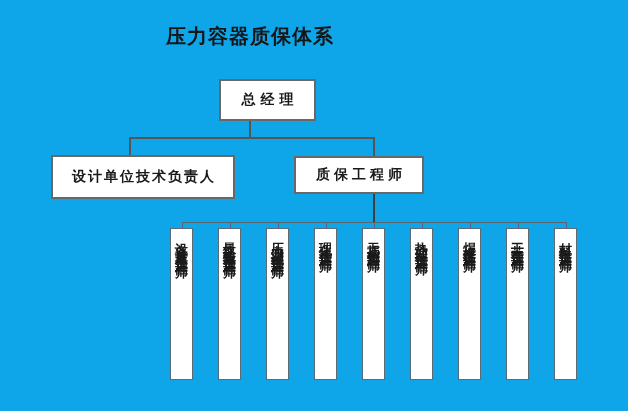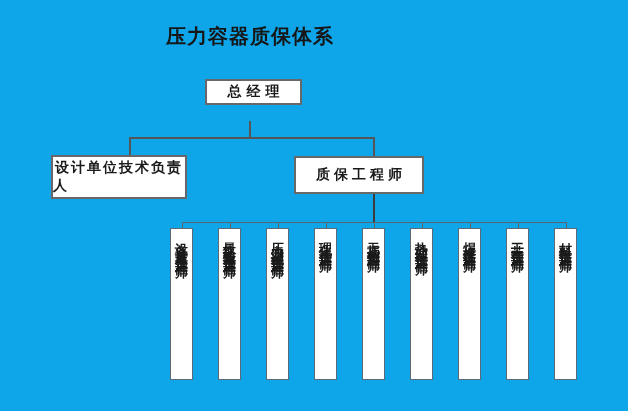--- a/index.html
+++ b/index.html
@@ -33,22 +33,22 @@
     border: 2px solid #686868;
     box-sizing: border-box;
     display: flex;
     align-items: center;
     justify-content: center;
     font-weight: bold;
     font-size: 14px;
     color: #1a1a1a;
     font-family: "Liberation Serif", "DejaVu Serif", serif;
   }
-  .node-root   { left: 205px; top: 79px;  width: 97px;  height: 26px; letter-spacing: 5px; text-indent: 5px; }
-  .node-left   { left: 51px;  top: 155px; width: 136px; height: 44px; letter-spacing: 2px; text-indent: 2px; }
+  .node-root   { left: 219px; top: 79px;  width: 97px;  height: 42px; letter-spacing: 5px; text-indent: 5px; }
+  .node-left   { left: 51px;  top: 155px; width: 184px; height: 44px; letter-spacing: 2px; text-indent: 2px; }
   .node-right  { left: 294px; top: 156px; width: 130px; height: 38px; letter-spacing: 4px; text-indent: 4px; }
   .vnode {
     position: absolute;
     top: 228px;
     width: 23px;
     height: 152px;
     background: #ffffff;
     border: 1px solid #5c6b7a;
     box-sizing: border-box;
     writing-mode: vertical-rl;

